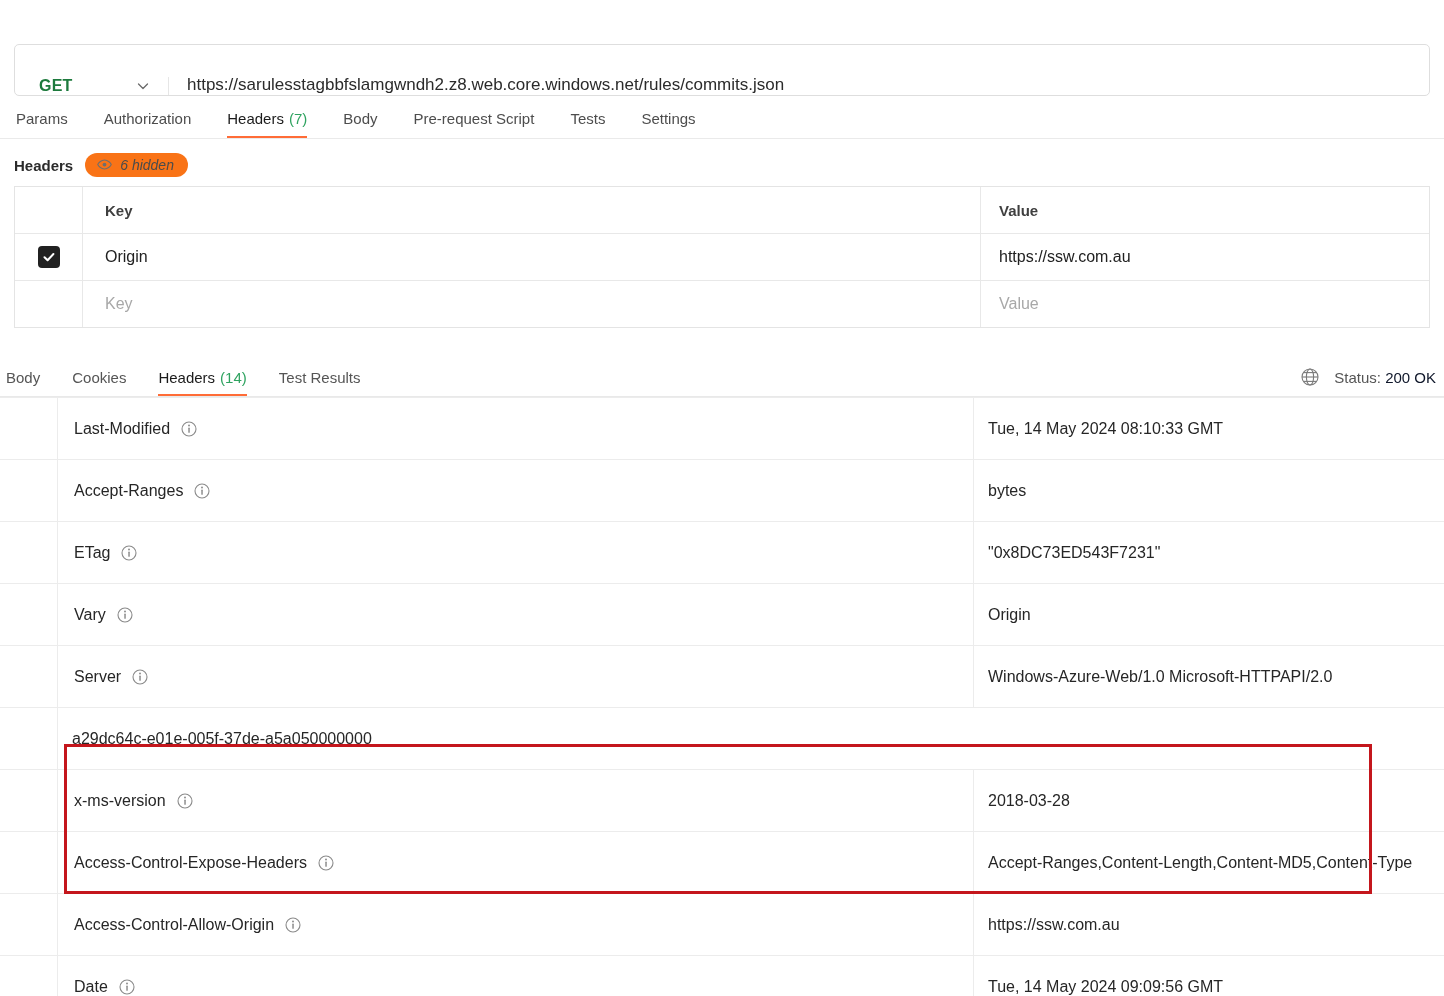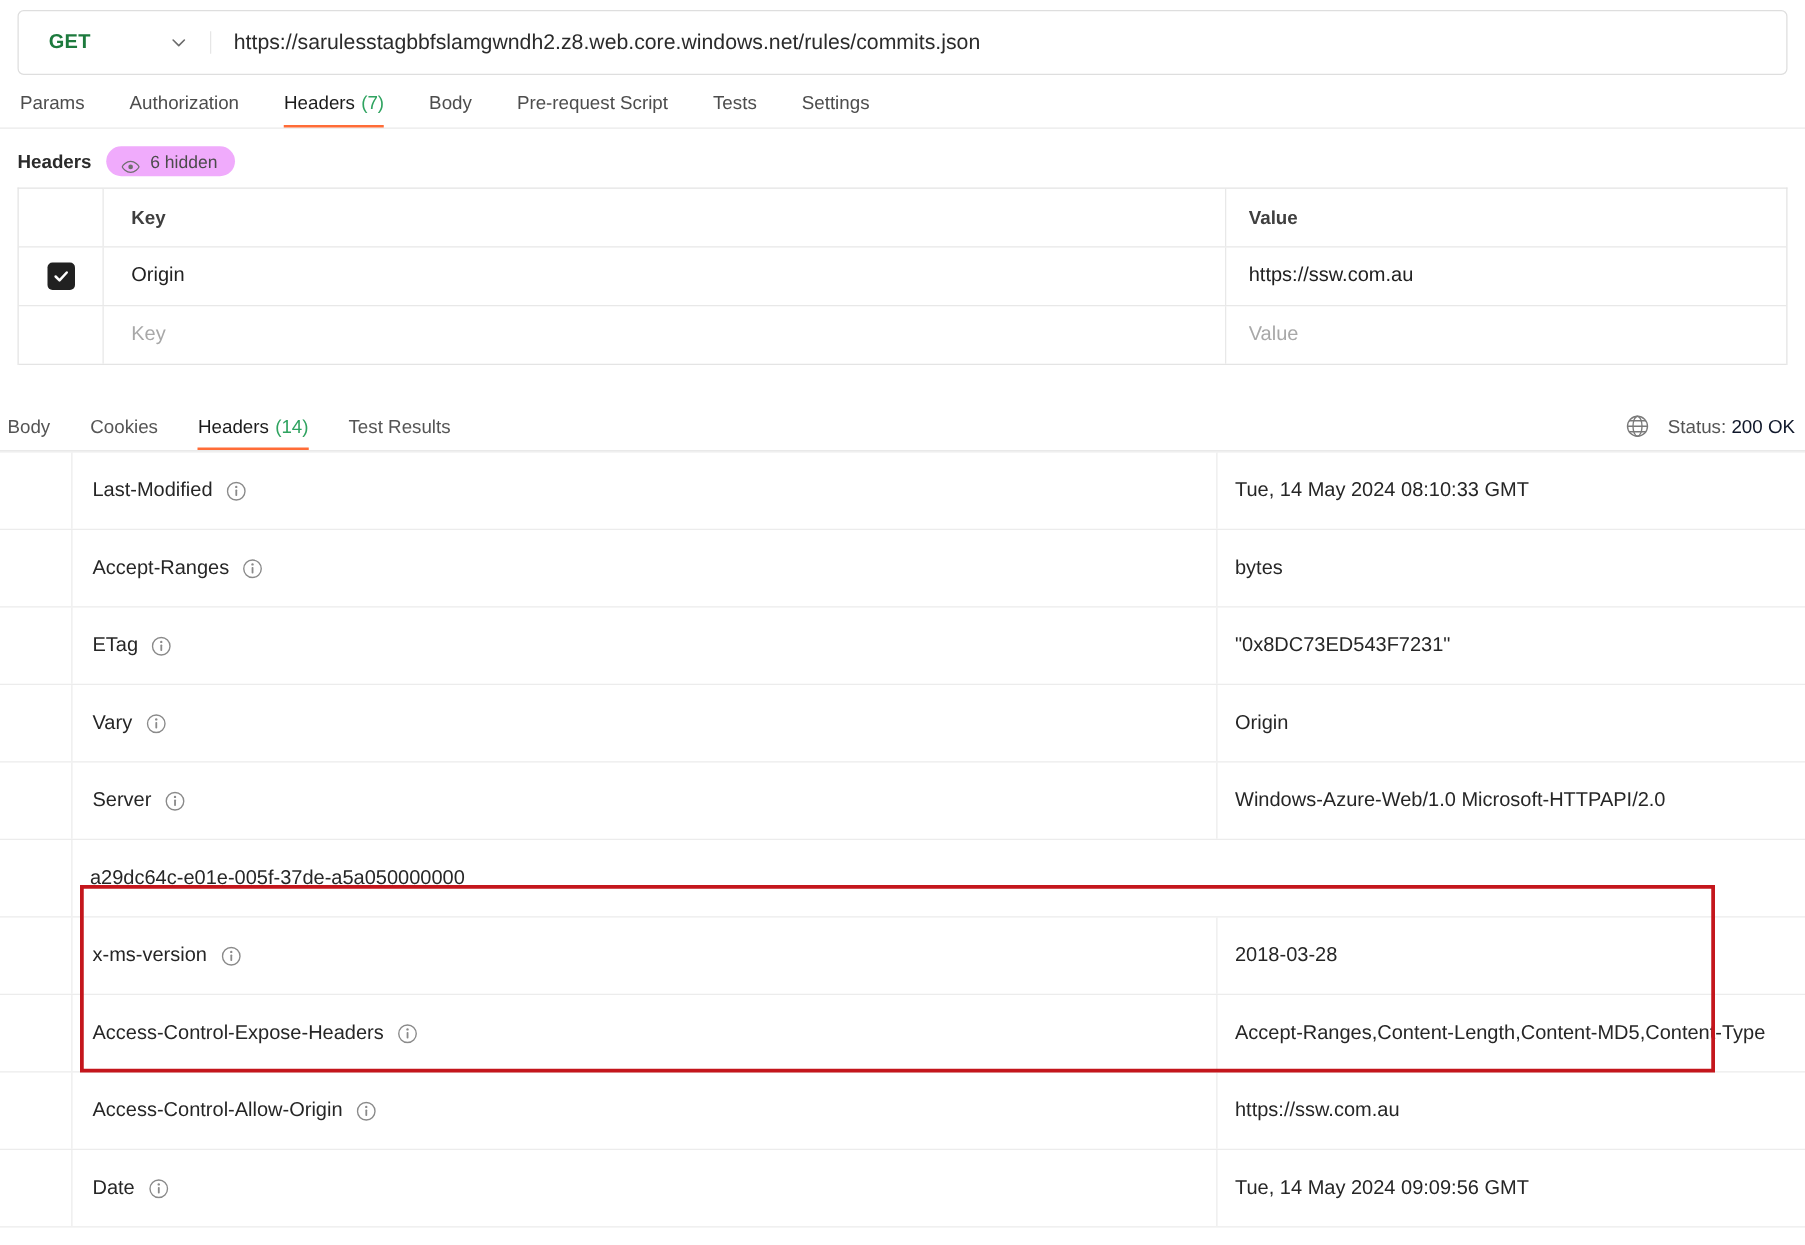--- a/index.html
+++ b/index.html
@@ -14,25 +14,26 @@
     color: #212121;
     overflow: hidden;
   }
 
   
   .url-bar-wrap {
     padding: 8px 14px 0 14px;
   }
   .url-bar {
     display: flex;
-    align-items: center;
+    align-items: flex-end;
     height: 52px;
     border: 1px solid #dedede;
     border-radius: 5px;
     background: #ffffff;
+    margin-top: 36px;
   }
   .method-select {
     display: flex;
     align-items: center;
     justify-content: space-between;
     width: 154px;
     padding: 0 18px 0 24px;
     border-right: 1px solid #e6e6e6;
     cursor: pointer;
   }
@@ -97,28 +98,29 @@
     gap: 12px;
     padding: 14px 14px 9px 14px;
   }
   .headers-title {
     font-size: 15px;
     font-weight: bold;
     color: #2b2b2b;
   }
   .hidden-pill {
     display: inline-flex;
-    align-items: flex-end;
+    align-items: flex-start;
     gap: 8px;
-    background: #f0abfc;
+    background: #f97316;
     border-radius: 14px;
     padding: 4px 14px 4px 12px;
     font-size: 14px;
     color: #4b4b4b;
     cursor: pointer;
+    font-style: italic;
   }
   .eye-icon { width: 15px; height: 11px; display: block; }
 
   
   .req-table {
     margin: 0 14px;
     border: 1px solid #e4e4e4;
     border-bottom: none;
   }
   .req-row {

